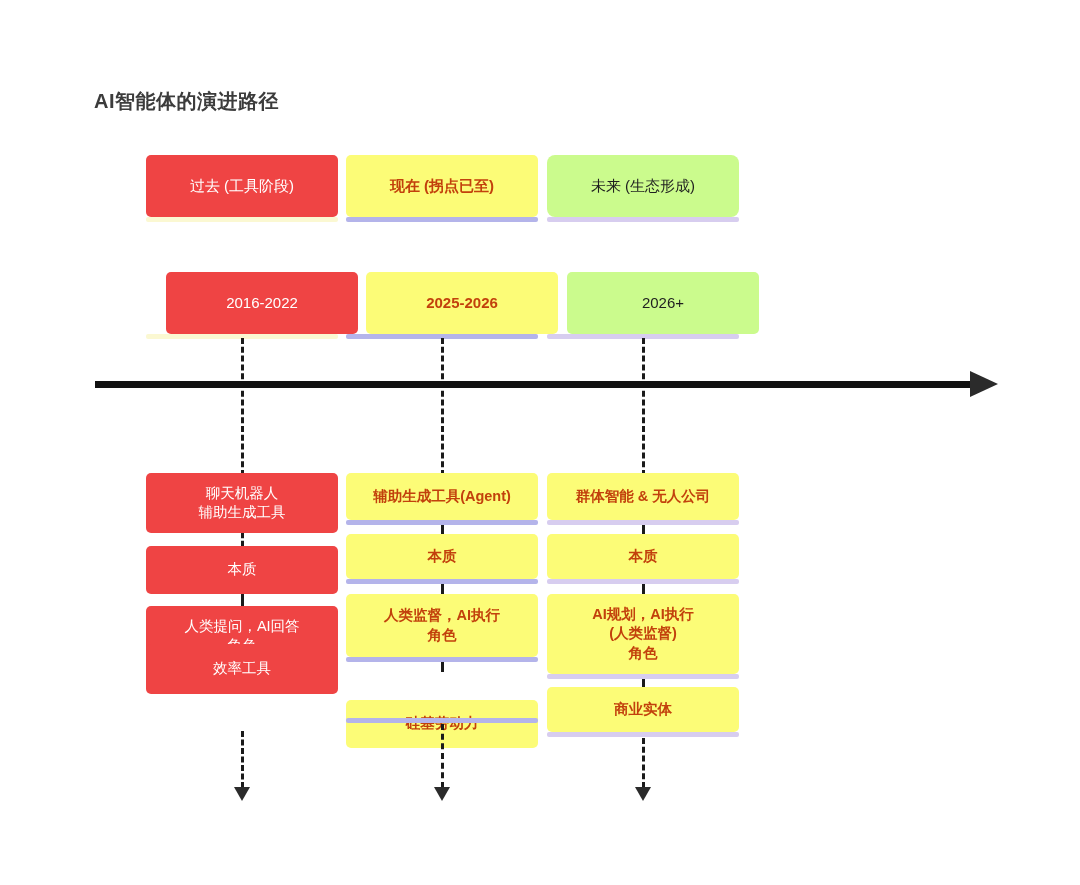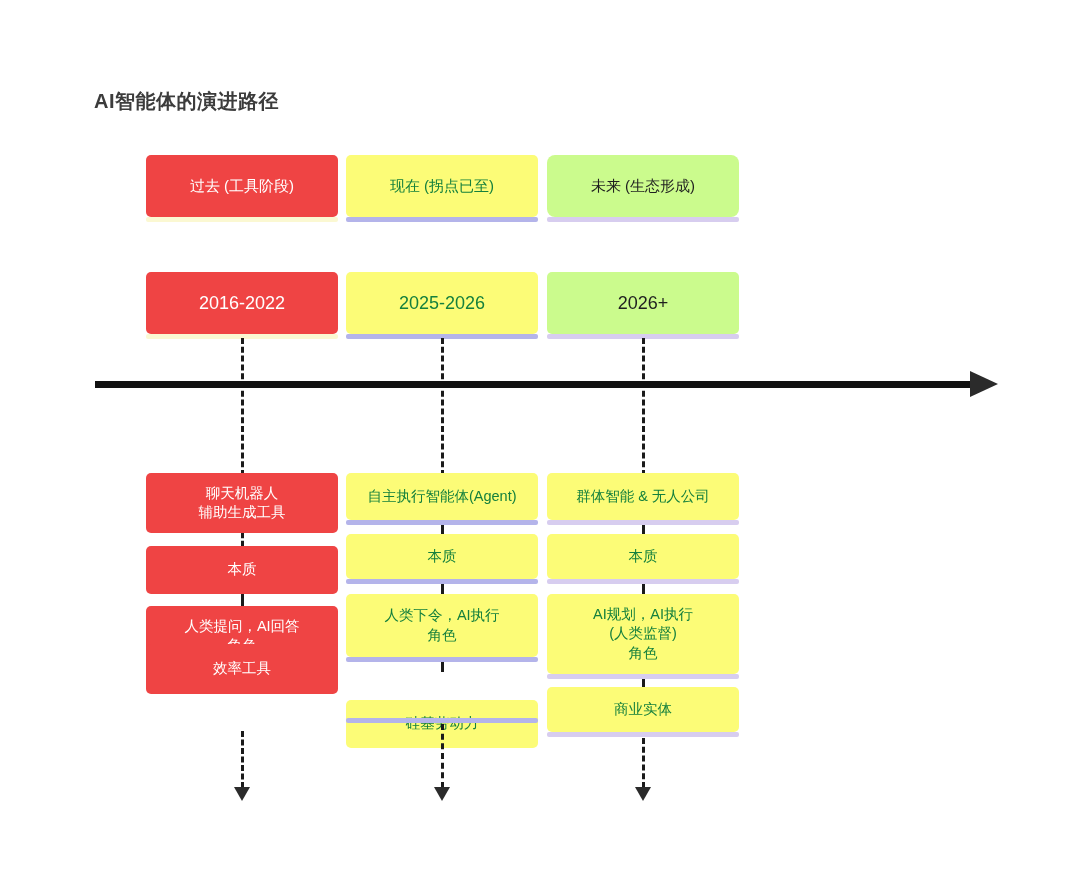--- a/index.html
+++ b/index.html
@@ -37,42 +37,43 @@
     text-align: center;
     line-height: 1.34;
     white-space: pre-line;
   }
   .card.purple {
     background: #ef4444;
     color: #ffffff;
   }
   .card.yellow {
     background: #fcfc77;
-    color: #15803d;
+    color: #c2410c;
+    font-weight: bold;
   }
   .card.green {
     background: #cbfb8d;
     color: #1f1f1f;
   }
 
   
   .shadow-bar {
     position: absolute;
     height: 5px;
     border-radius: 2px;
   }
   .sh-lav   { background: #b4b4ea; }
   .sh-pale  { background: #d7cdef; }
   .sh-cream { background: #fbf8d2; }
 
   
   .header-card { height: 62px; font-size: 15px; }
 
   
-  .date-card { height: 62px; font-size: 18px; }
+  .date-card { height: 62px; font-size: 15px; margin-left: 20px; }
 
   
   #timeline-line {
     position: absolute;
     left: 95px;
     top: 381px;
     width: 882px;
     height: 7px;
     background: #111111;
   }
@@ -143,29 +144,29 @@
 <div class="dash-v" style="left:241px; top:594px; height:12px;"></div>
 
 <div class="card purple content-card" style="left:146px; top:606px; width:192px; height:60px;">人类提问，AI回答
 角色</div>
 <div class="dash-v" style="left:241px; top:666px; height:15px;"></div>
 
 <div class="card purple content-card" style="left:146px; top:644px; width:192px; height:50px;">效率工具</div>
 <div class="dash-v" style="left:241px; top:731px; height:57px;"></div>
 <div class="dash-arrow" style="left:234px; top:787px;"></div>
 
-<div class="card yellow content-card" style="left:346px; top:473px; width:192px; height:47px;">自主执行智能体(Agent)</div>
+<div class="card yellow content-card" style="left:346px; top:473px; width:192px; height:47px;">辅助生成工具(Agent)</div>
 <div class="shadow-bar sh-lav" style="left:346px; top:520px; width:192px;"></div>
 <div class="dash-v" style="left:441px; top:525px; height:11px;"></div>
 
 <div class="card yellow content-card" style="left:346px; top:534px; width:192px; height:45px;">本质</div>
 <div class="shadow-bar sh-lav" style="left:346px; top:579px; width:192px;"></div>
 <div class="dash-v" style="left:441px; top:584px; height:11px;"></div>
 
-<div class="card yellow content-card" style="left:346px; top:594px; width:192px; height:63px;">人类下令，AI执行
+<div class="card yellow content-card" style="left:346px; top:594px; width:192px; height:63px;">人类监督，AI执行
 角色</div>
 <div class="shadow-bar sh-lav" style="left:346px; top:657px; width:192px;"></div>
 <div class="dash-v" style="left:441px; top:662px; height:10px;"></div>
 
 <div class="card yellow content-card" style="left:346px; top:670px; width:192px; height:48px;margin-top:30px;">硅基劳动力</div>
 <div class="shadow-bar sh-lav" style="left:346px; top:718px; width:192px;"></div>
 <div class="dash-v" style="left:441px; top:724px; height:64px;"></div>
 <div class="dash-arrow" style="left:434px; top:787px;"></div>
 
 <div class="card yellow content-card" style="left:547px; top:473px; width:192px; height:47px;">群体智能 &amp; 无人公司</div>

